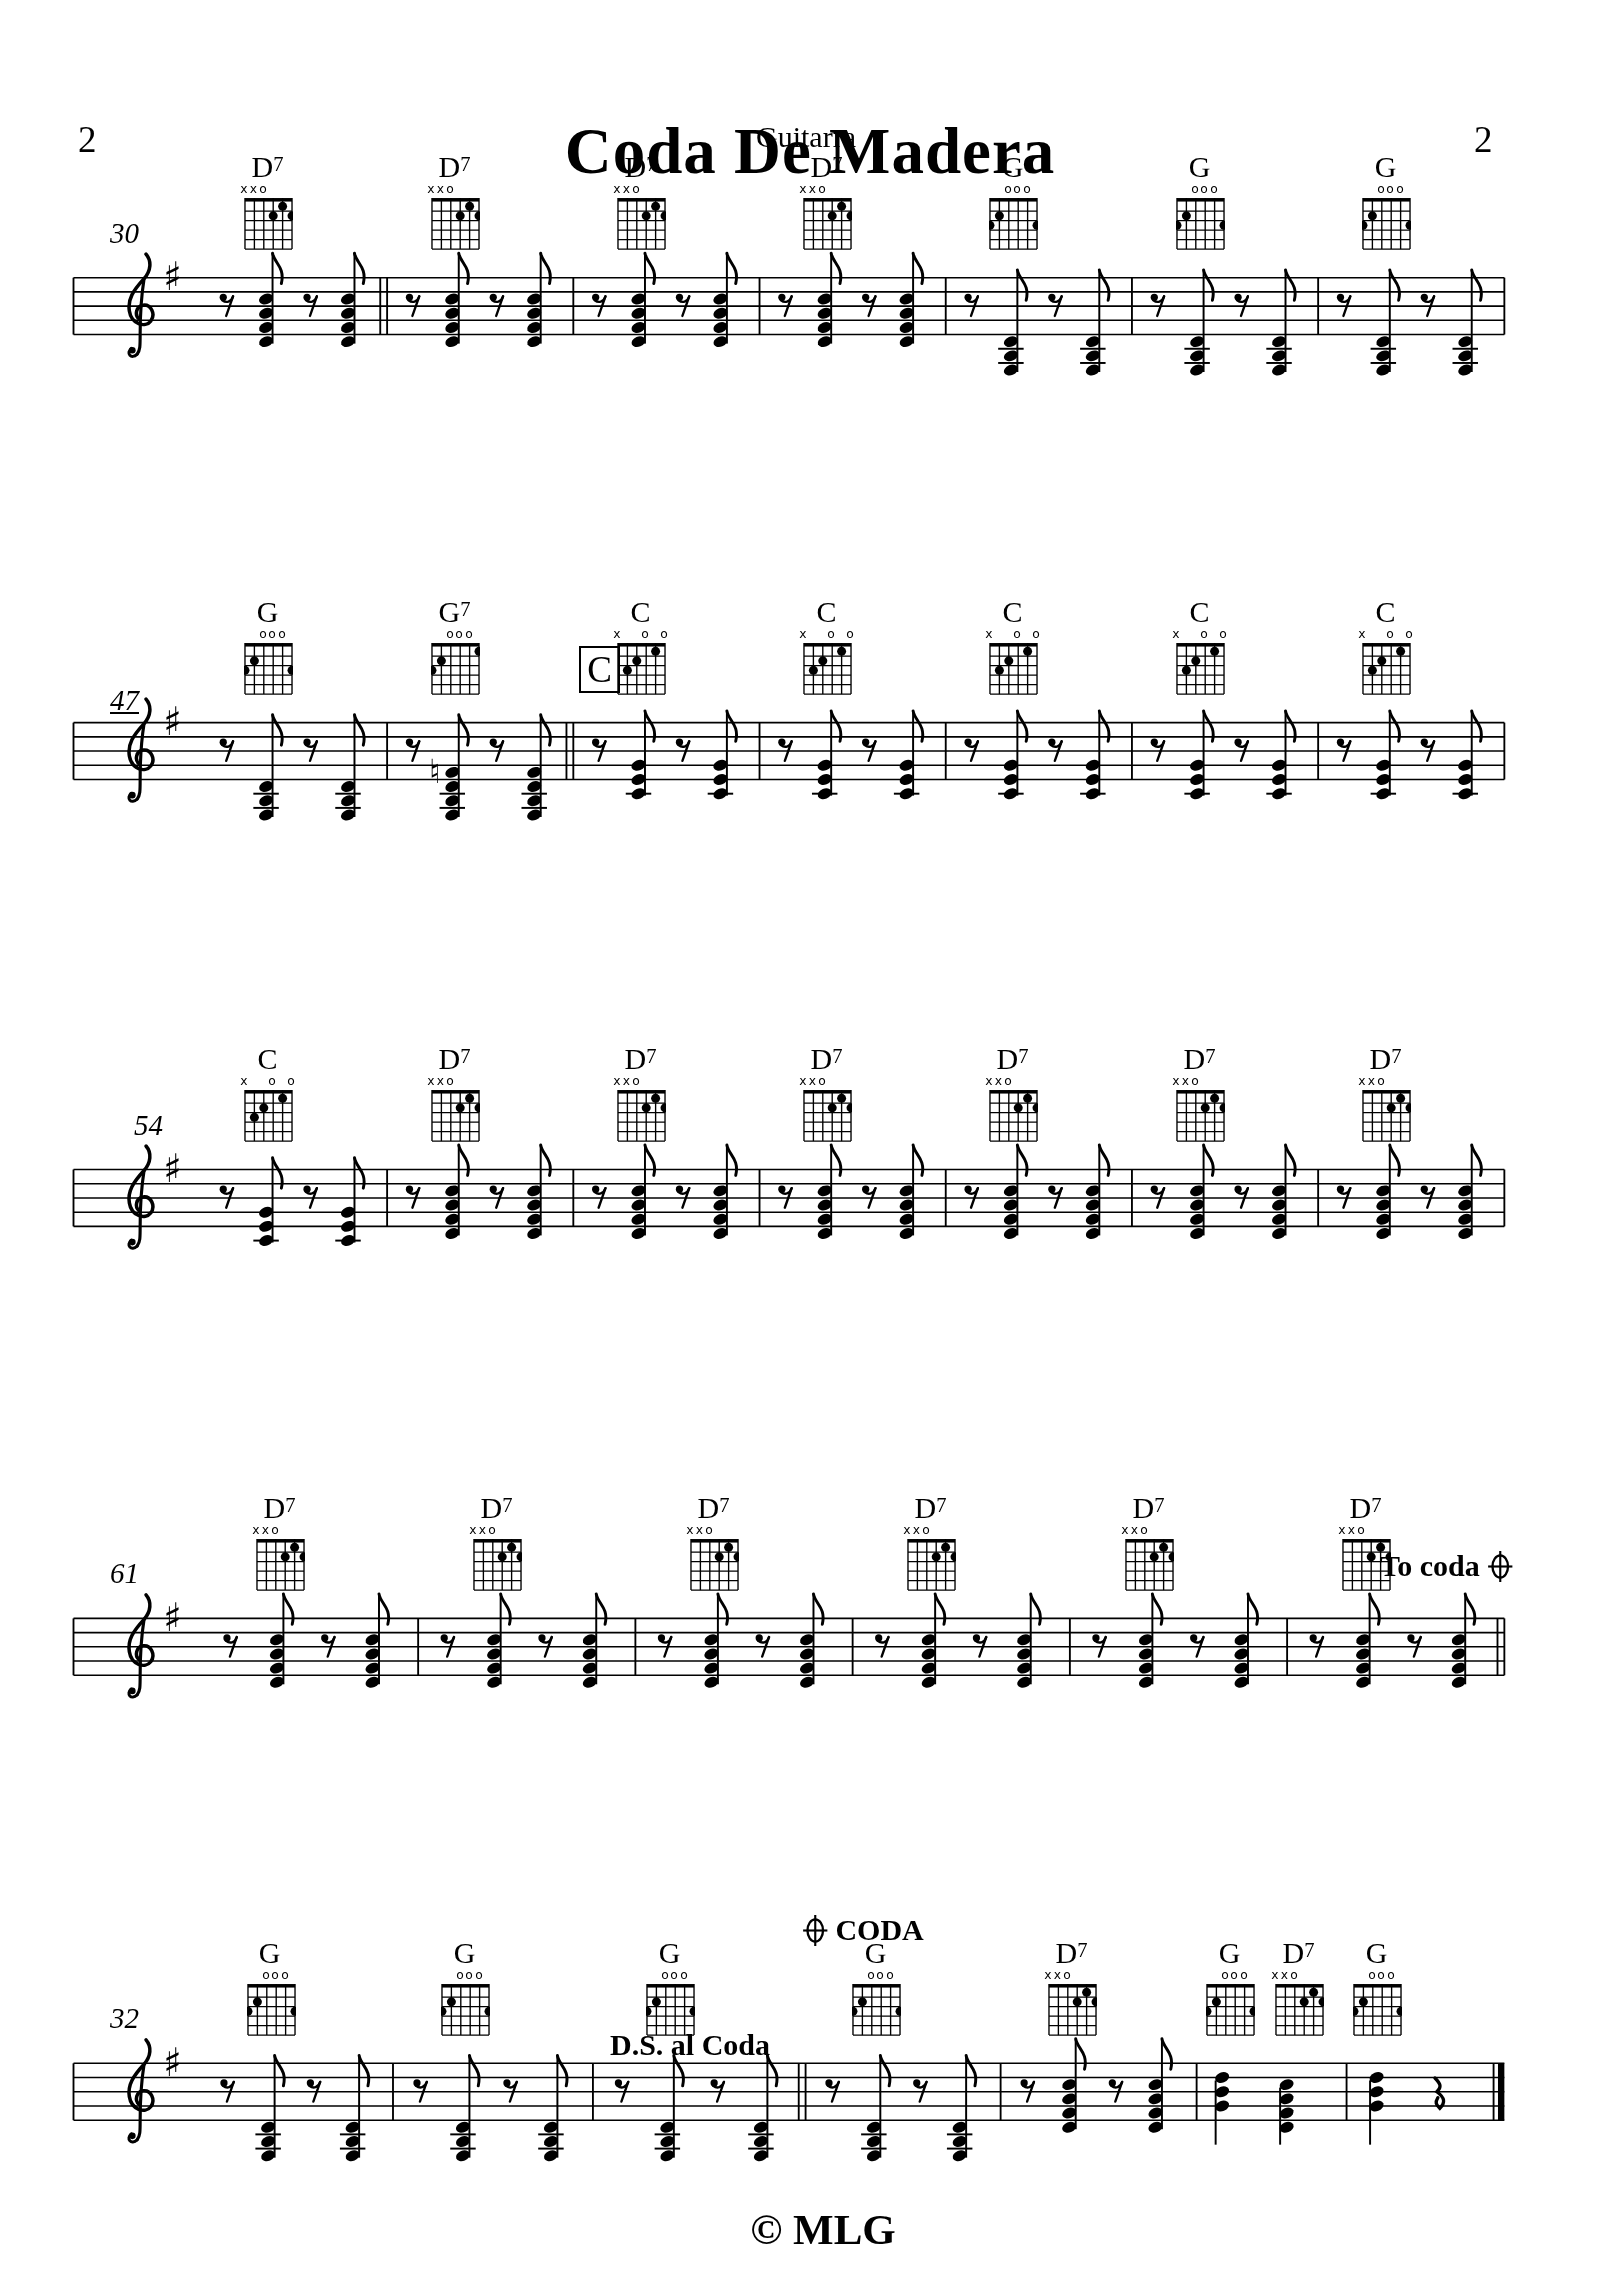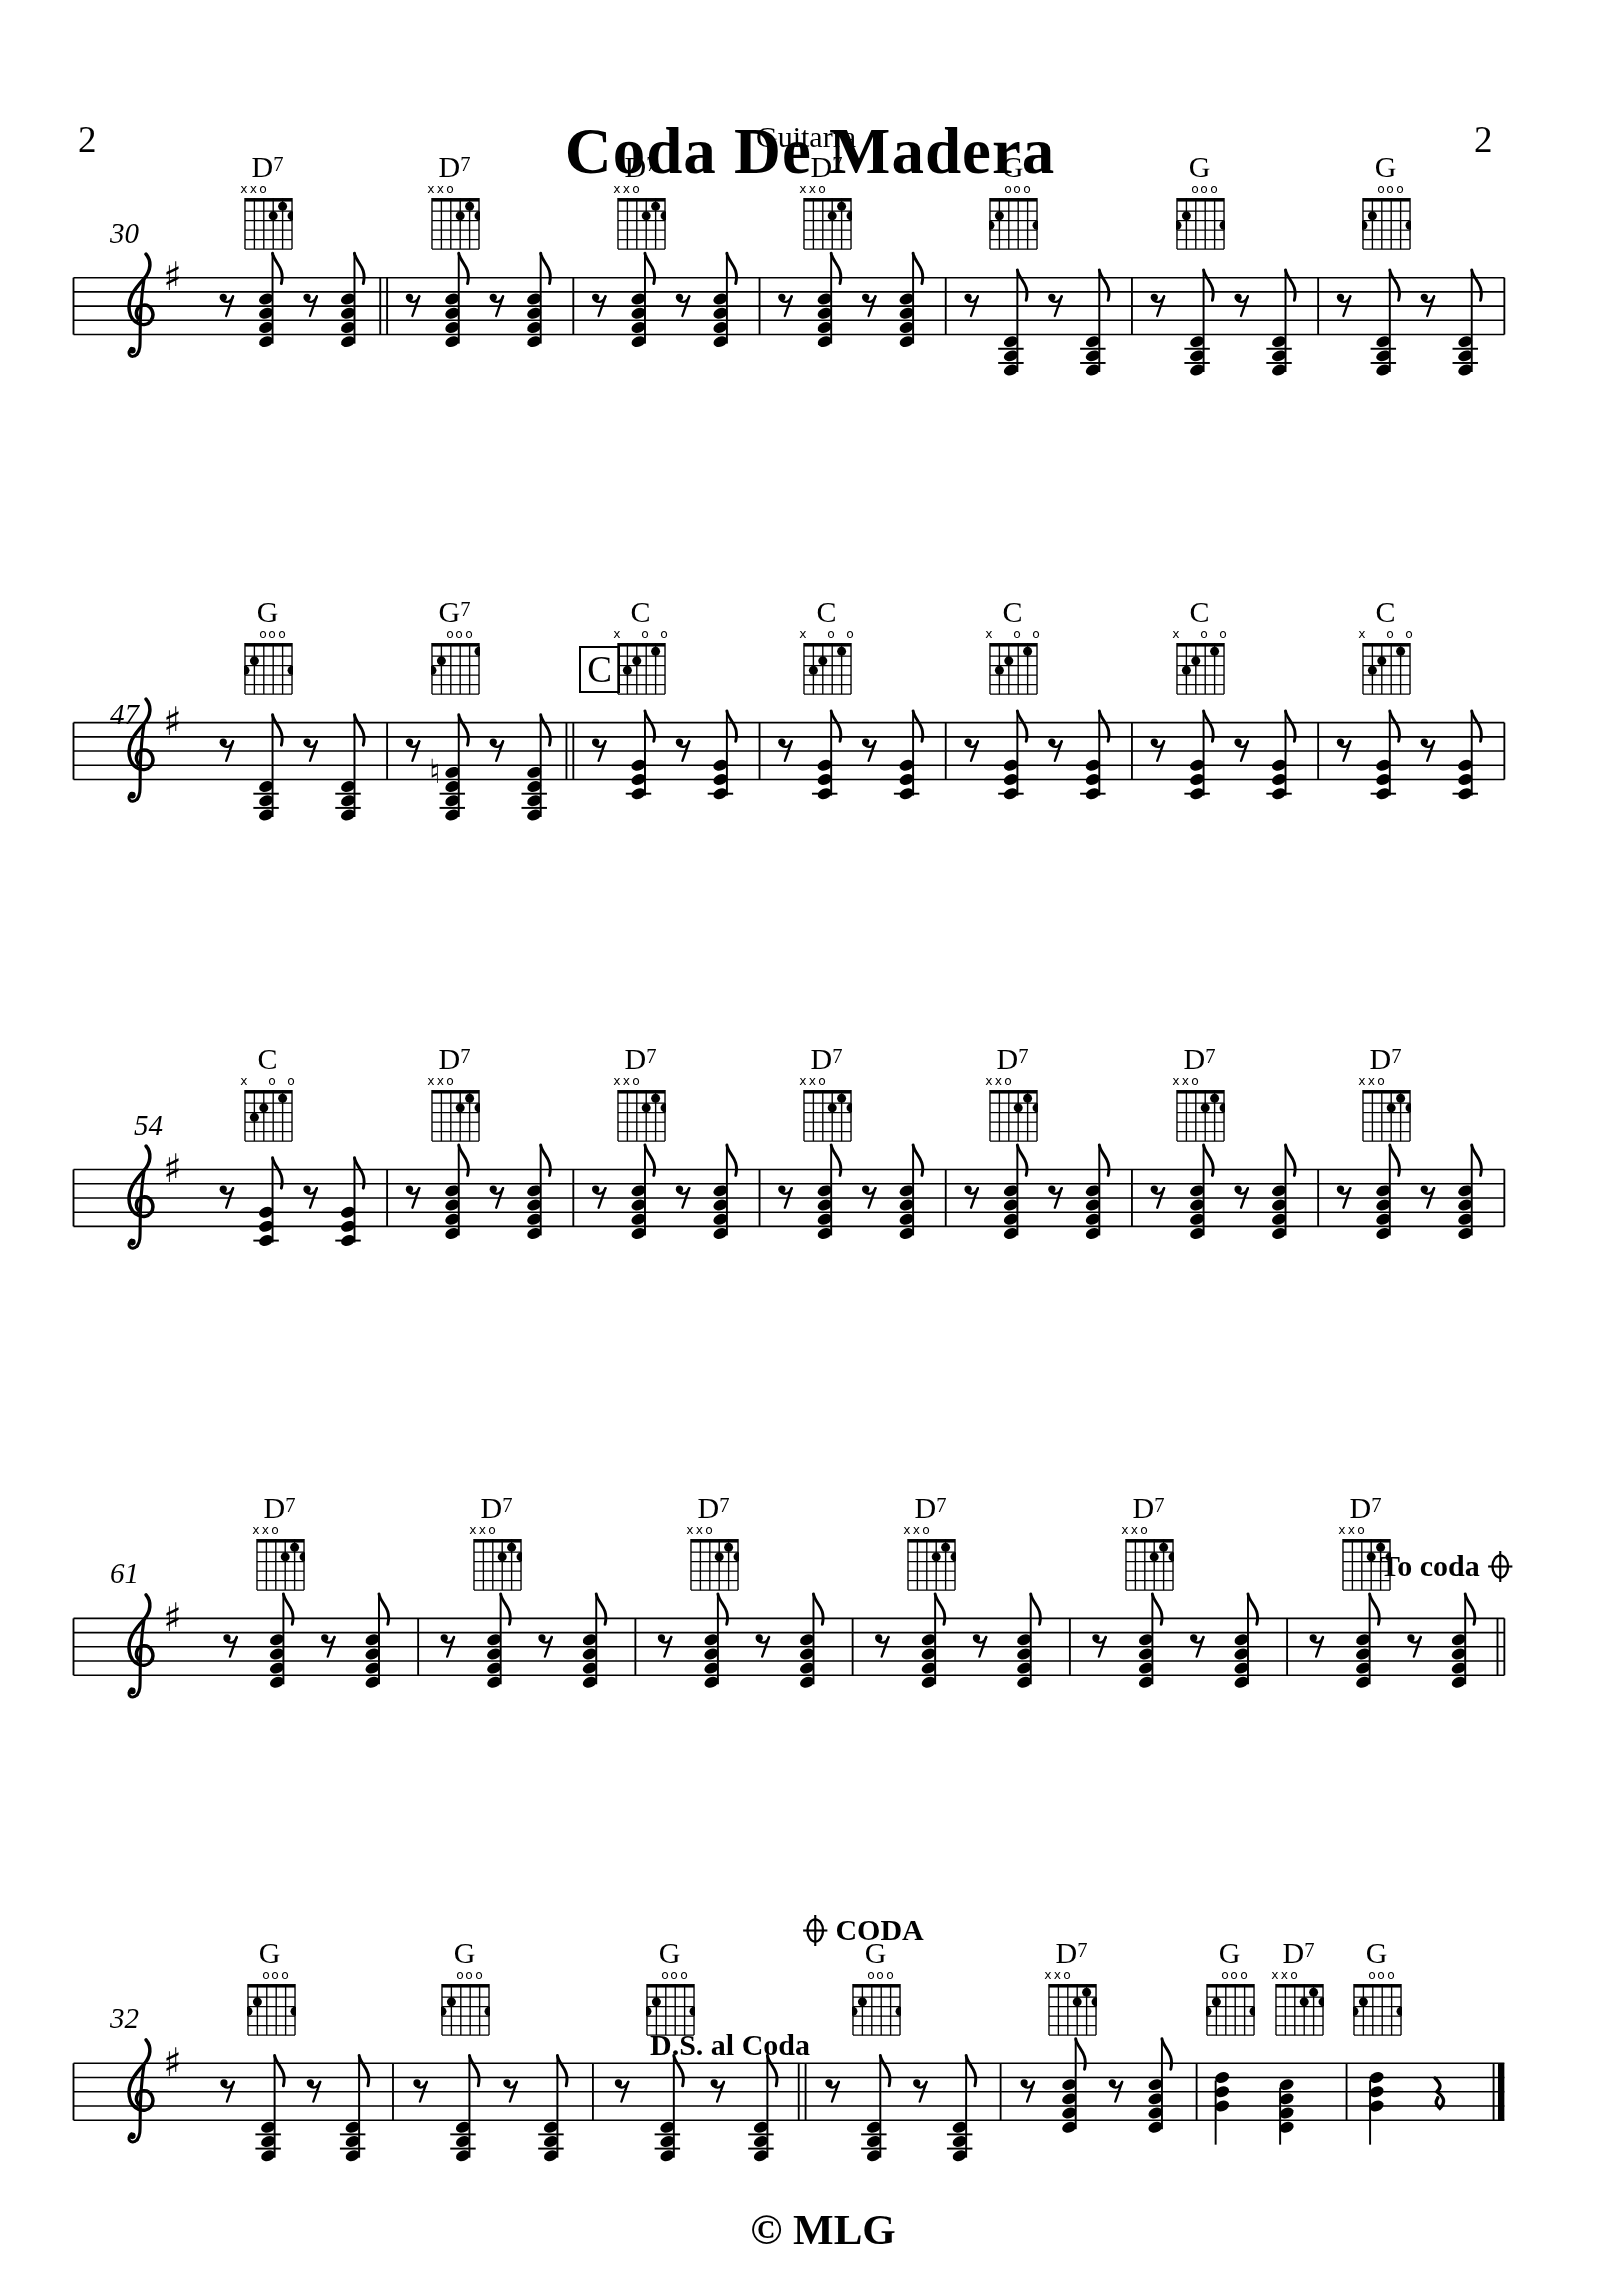--- a/index.html
+++ b/index.html
@@ -904,21 +904,21 @@
           <line x1="0" y1="0" x2="0" y2="52.1" stroke="#000" stroke-width="1.4"></line>
           <line x1="9.6" y1="0" x2="9.6" y2="52.1" stroke="#000" stroke-width="1.4"></line>
           <line x1="19.2" y1="0" x2="19.2" y2="52.1" stroke="#000" stroke-width="1.4"></line>
           <line x1="28.799999999999997" y1="0" x2="28.799999999999997" y2="52.1" stroke="#000" stroke-width="1.4"></line>
           <line x1="38.4" y1="0" x2="38.4" y2="52.1" stroke="#000" stroke-width="1.4"></line>
           <line x1="48" y1="0" x2="48" y2="52.1" stroke="#000" stroke-width="1.4"></line>
           <circle cx="9.6" cy="18.15" r="4.6" fill="#000"></circle>
           <circle cx="0" cy="27.85" r="4.6" fill="#000"></circle>
           <circle cx="48" cy="27.85" r="4.6" fill="#000"></circle>
         </svg></div>
-      <div class="measure-num" style="left:110px;top:698px;">47</div>
+      <div class="measure-num" style="left:110px;top:684px;text-decoration:underline;">47</div>
       <div class="chord-name" style="left:199px;top:597px;"><span>G</span></div>
       <div class="diagram" style="left:244px;top:643px;"><div class="markers">
           <span style="left:19px">o</span>
           <span style="left:28px">o</span>
           <span style="left:38px">o</span>
         </div><svg width="49" height="53" viewBox="-1 0 50 54">
           <rect x="0" y="0" width="48" height="3.6" fill="#000"></rect>
           <line x1="0" y1="13.299999999999999" x2="48" y2="13.299999999999999" stroke="#000" stroke-width="1.4"></line>
           <line x1="0" y1="23" x2="48" y2="23" stroke="#000" stroke-width="1.4"></line>
           <line x1="0" y1="32.699999999999996" x2="48" y2="32.699999999999996" stroke="#000" stroke-width="1.4"></line>
@@ -1423,21 +1423,21 @@
           <line x1="0" y1="0" x2="0" y2="52.1" stroke="#000" stroke-width="1.4"></line>
           <line x1="9.6" y1="0" x2="9.6" y2="52.1" stroke="#000" stroke-width="1.4"></line>
           <line x1="19.2" y1="0" x2="19.2" y2="52.1" stroke="#000" stroke-width="1.4"></line>
           <line x1="28.799999999999997" y1="0" x2="28.799999999999997" y2="52.1" stroke="#000" stroke-width="1.4"></line>
           <line x1="38.4" y1="0" x2="38.4" y2="52.1" stroke="#000" stroke-width="1.4"></line>
           <line x1="48" y1="0" x2="48" y2="52.1" stroke="#000" stroke-width="1.4"></line>
           <circle cx="9.6" cy="18.15" r="4.6" fill="#000"></circle>
           <circle cx="0" cy="27.85" r="4.6" fill="#000"></circle>
           <circle cx="48" cy="27.85" r="4.6" fill="#000"></circle>
         </svg></div>
-      <div class="bold-mark" style="left:610px;top:2028px;margin-left:40px;">D.S. al Coda</div>
+      <div class="bold-mark" style="left:610px;top:2028px;">D.S. al Coda</div>
       <div class="chord-name" style="left:807px;top:1938px;"><span>G</span></div>
       <div class="diagram" style="left:852px;top:1984px;"><div class="markers">
           <span style="left:19px">o</span>
           <span style="left:28px">o</span>
           <span style="left:38px">o</span>
         </div><svg width="49" height="53" viewBox="-1 0 50 54">
           <rect x="0" y="0" width="48" height="3.6" fill="#000"></rect>
           <line x1="0" y1="13.299999999999999" x2="48" y2="13.299999999999999" stroke="#000" stroke-width="1.4"></line>
           <line x1="0" y1="23" x2="48" y2="23" stroke="#000" stroke-width="1.4"></line>
           <line x1="0" y1="32.699999999999996" x2="48" y2="32.699999999999996" stroke="#000" stroke-width="1.4"></line>

